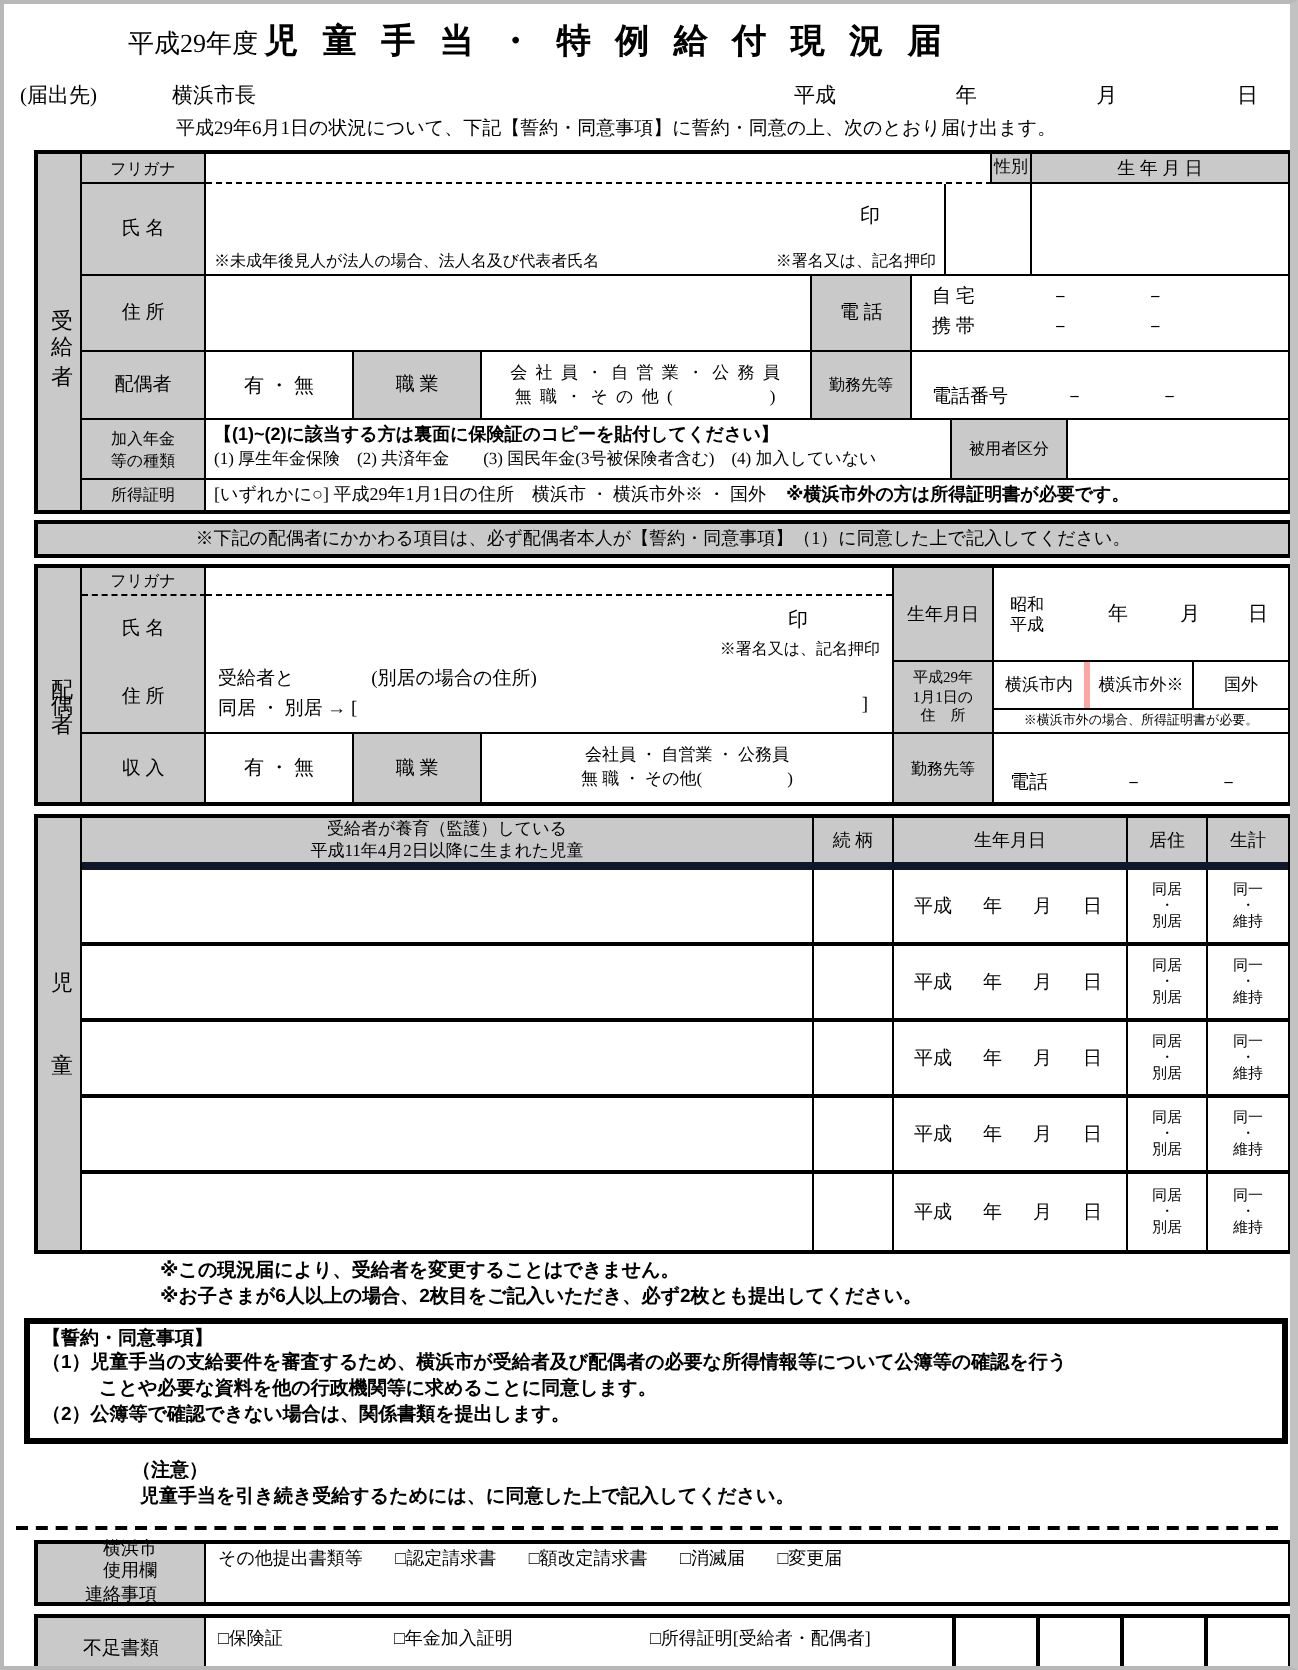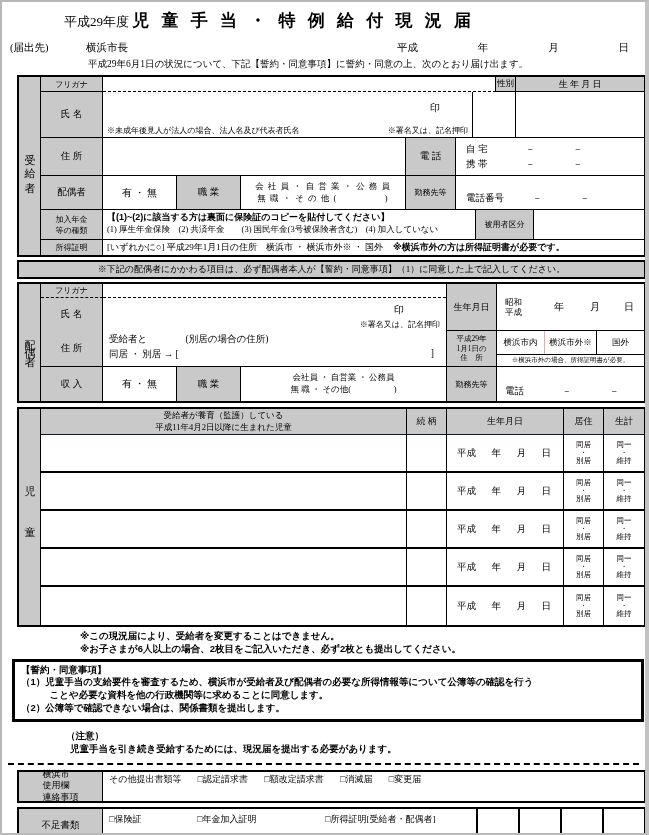--- a/index.html
+++ b/index.html
@@ -46,21 +46,21 @@
   
   .stack { line-height:1.1; font-size:7.5px; }
   .dobspread { display:flex; justify-content:space-between; align-items:center; padding:0 12px 0 10px; font-size:9.5px; width:100%; }
 
   .notes { margin:3px 0 3px 78px; font-size:9.5px; line-height:1.35; font-weight:bold; }
   .pledgebox { margin:2px 0 0 10px; width:632px; border:3px solid #000; padding:2px 6px 4px 6px; font-size:9.5px; line-height:1.35; font-family:"Liberation Sans","DejaVu Sans",sans-serif; font-weight:bold; }
   .caution { margin:8px 0 0 64px; font-size:9.5px; line-height:1.35; font-family:"Liberation Sans","DejaVu Sans",sans-serif; font-weight:bold; }
   .dashline { margin:7px 6px 5px 6px; border-top:2px dashed #000; }
 
   .tbl2 { margin-left:15px; width:629px; border:2px solid #000; display:flex; }
-  .lab2 { width:84px; background:#c9c9c9; border-right:1px solid #000; display:flex; align-items:center; justify-content:center; text-align:left; font-size:9px; line-height:1.25; }
+  .lab2 { width:84px; background:#c9c9c9; border-right:1px solid #000; display:flex; align-items:center; justify-content:center; text-align:right; font-size:9px; line-height:1.25; }
   .cb { margin-right:14px;text-align:right; }
   .slot { width:42px; border-left:2px solid #000; }
 </style>
 </head>
 <body>
 
 <div class="page">
 
   <div class="titlebar">
     <span class="fiscal">平成29年度</span>
@@ -189,21 +189,21 @@
           <div style="display:flex; margin-top:2px;">
             <span>同居 ・ 別居 → [</span>
             <span style="margin-left:auto; padding-right:6px;">]</span>
           </div>
         </div>
         <div class="c lab f75 ml" style="width:50px; line-height:1.25;">平成29年
 1月1日の
 住　所</div>
         <div class="c last" style="width:147px; display:flex; flex-direction:column;">
           <div style="display:flex; flex:1; border-bottom:1px solid #000;">
-            <div class="center f85" style="width:48px; border-right:1px solid #fca5a5;">横浜市内</div>
+            <div class="center f85" style="width:48px; border-right:3px solid #fca5a5;">横浜市内</div>
             <div class="center f85" style="width:52px; border-right:1px solid #000;">横浜市外※</div>
             <div class="center f85" style="flex:1;">国外</div>
           </div>
           <div class="center f65" style="height:11px;">※横浜市外の場合、所得証明書が必要。</div>
         </div>
       </div>
 
       <div class="row rowlast" style="height:34px;">
         <div class="c lab">収 入</div>
         <div class="c center" style="width:74px;">有 ・ 無</div>
@@ -216,21 +216,21 @@
         </div>
       </div>
     </div>
   </div>
 
   <div class="tbl" style="margin-top:4px;">
     <div class="vstrip">
       <span class="vtext" style="letter-spacing:40px;">児童</span>
     </div>
     <div class="rows">
-      <div class="row" style="height:26px; border-bottom:1px solid #0f172a;">
+      <div class="row" style="height:26px; border-bottom:4px solid #0f172a;">
         <div class="c gray center f85" style="flex:1; flex-direction:column; line-height:1.3; border-bottom:none;">
           <span>受給者が養育（監護）している</span>
           <span>平成11年4月2日以降に生まれた児童</span>
         </div>
         <div class="c gray center f9" style="width:40px; border-bottom:none;">続 柄</div>
         <div class="c gray center f9" style="width:117px; border-bottom:none;">生年月日</div>
         <div class="c gray center f9" style="width:40px; border-bottom:none;">居住</div>
         <div class="c gray center f9 last" style="width:40px; border-bottom:none;">生計</div>
       </div>
 
@@ -334,21 +334,21 @@
 
   <div class="pledgebox">
     <div>【誓約・同意事項】</div>
     <div class="ml">（1）児童手当の支給要件を審査するため、横浜市が受給者及び配偶者の必要な所得情報等について公簿等の確認を行う
 　　　ことや必要な資料を他の行政機関等に求めることに同意します。</div>
     <div>（2）公簿等で確認できない場合は、関係書類を提出します。</div>
   </div>
 
   <div class="caution">
     <div>（注意）</div>
-    <div style="padding-left:4px;">児童手当を引き続き受給するためには、現況届を提出する必要があります。</div>
+    <div style="padding-left:4px;">児童手当を引き続き受給するためには、に同意した上で記入してください。</div>
   </div>
 
   <div class="dashline"></div>
 
   <div class="tbl2" style="height:33px;">
     <div class="lab2 ml f8">横浜市
 使用欄
 連絡事項</div>
     <div style="flex:1; padding:1px 6px; font-size:9px;">
       <span class="cb">その他提出書類等</span>

